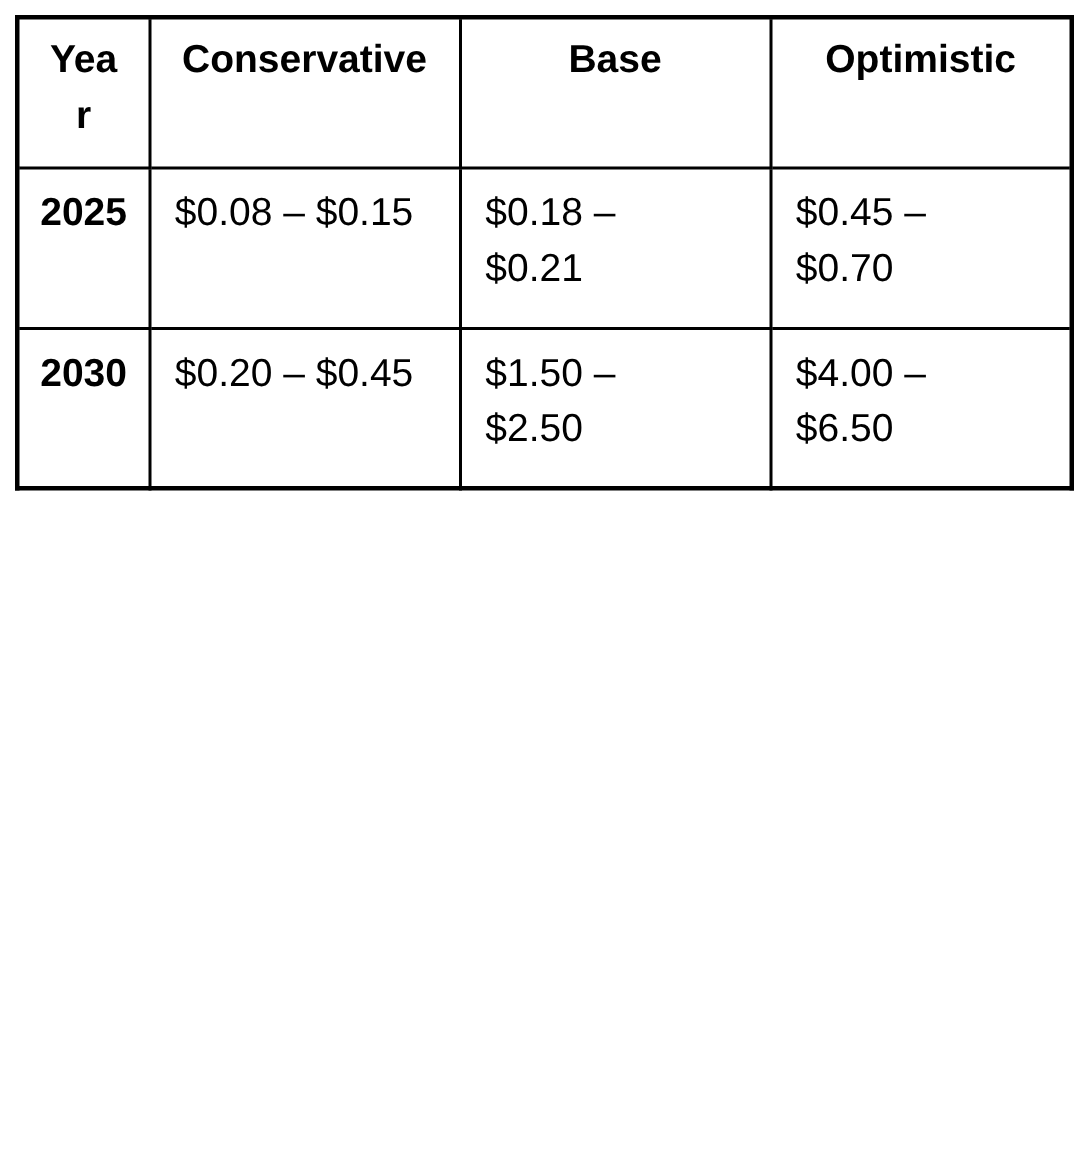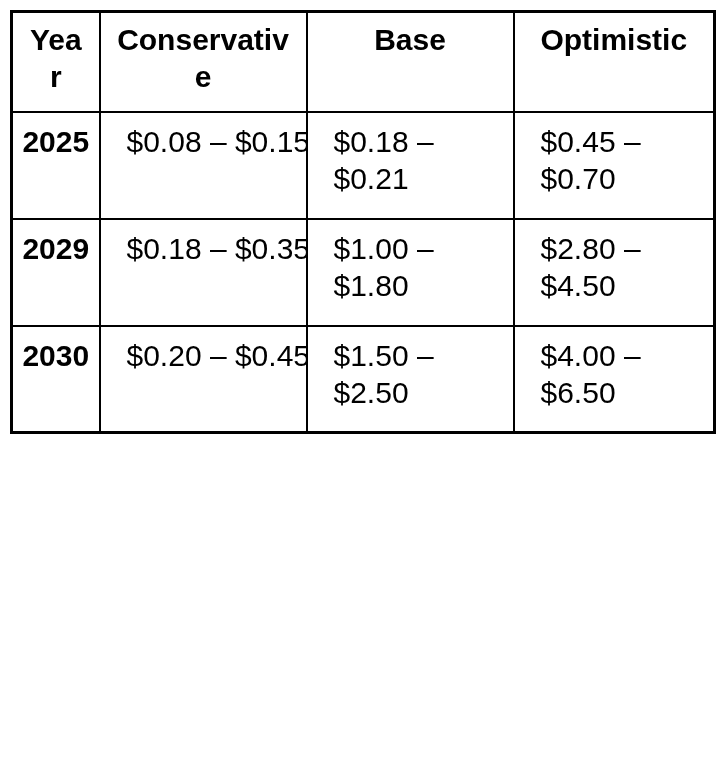--- a/index.html
+++ b/index.html
@@ -20,41 +20,41 @@
   table.forecast {
     border-collapse: collapse;
     table-layout: fixed;
     width: 703px;
     border: 3px solid #000000;
   }
   table.forecast th,
   table.forecast td {
     border: 2px solid #000000;
     vertical-align: top;
-    font-size: 30px;
+    font-size: 26px;
     line-height: 37px;
     overflow: hidden;
   }
   table.forecast th {
     font-weight: bold;
     text-align: center;
     padding: 8px 16px 8px 16px;
     word-break: break-all;
   }
   tr.header-row { height: 100px; }
   tr.data-row  { height: 107px; margin-top: 19px; }
   td.year-cell {
     font-weight: bold;
     text-align: center;
     padding: 10px 6px;
     white-space: pre;
   }
   td.value-cell {
     text-align: left;
-    padding: 10px 26px;
+    padding: 10px 16px;
     white-space: pre; 
   }
 </style>
 </head>
 <body>
 
 <div class="table-wrap">
   <table class="forecast">
     <colgroup>
       <col style="width:88px">
@@ -73,28 +73,20 @@
     <tbody>
       <tr class="data-row">
         <td class="year-cell">2025</td>
         <td class="value-cell">$0.08 – $0.15</td>
         <td class="value-cell">$0.18 –
 $0.21</td>
         <td class="value-cell">$0.45 –
 $0.70</td>
       </tr>
       <tr class="data-row">
-        <td class="year-cell">2029</td>
-        <td class="value-cell">$0.18 – $0.35</td>
-        <td class="value-cell">$1.00 –
-$1.80</td>
-        <td class="value-cell">$2.80 –
-$4.50</td>
-      </tr>
-      <tr class="data-row">
         <td class="year-cell">2030</td>
         <td class="value-cell">$0.20 – $0.45</td>
         <td class="value-cell">$1.50 –
 $2.50</td>
         <td class="value-cell">$4.00 –
 $6.50</td>
       </tr>
     </tbody>
   </table>
 </div>

